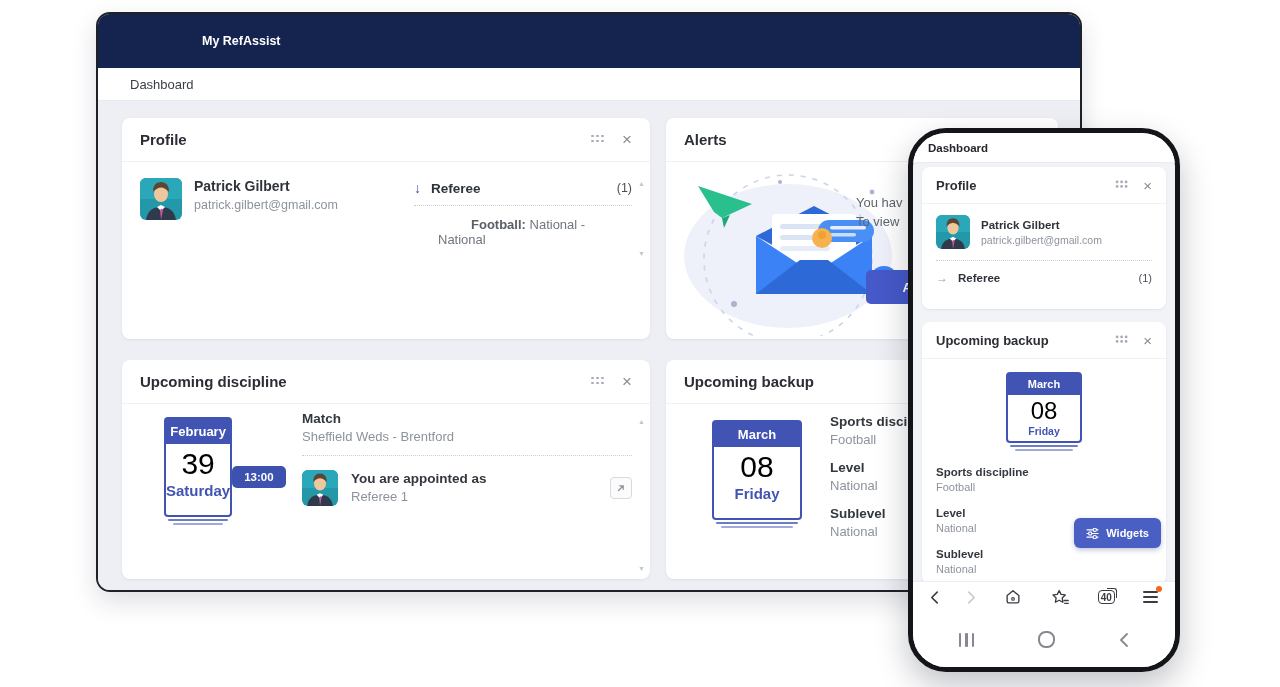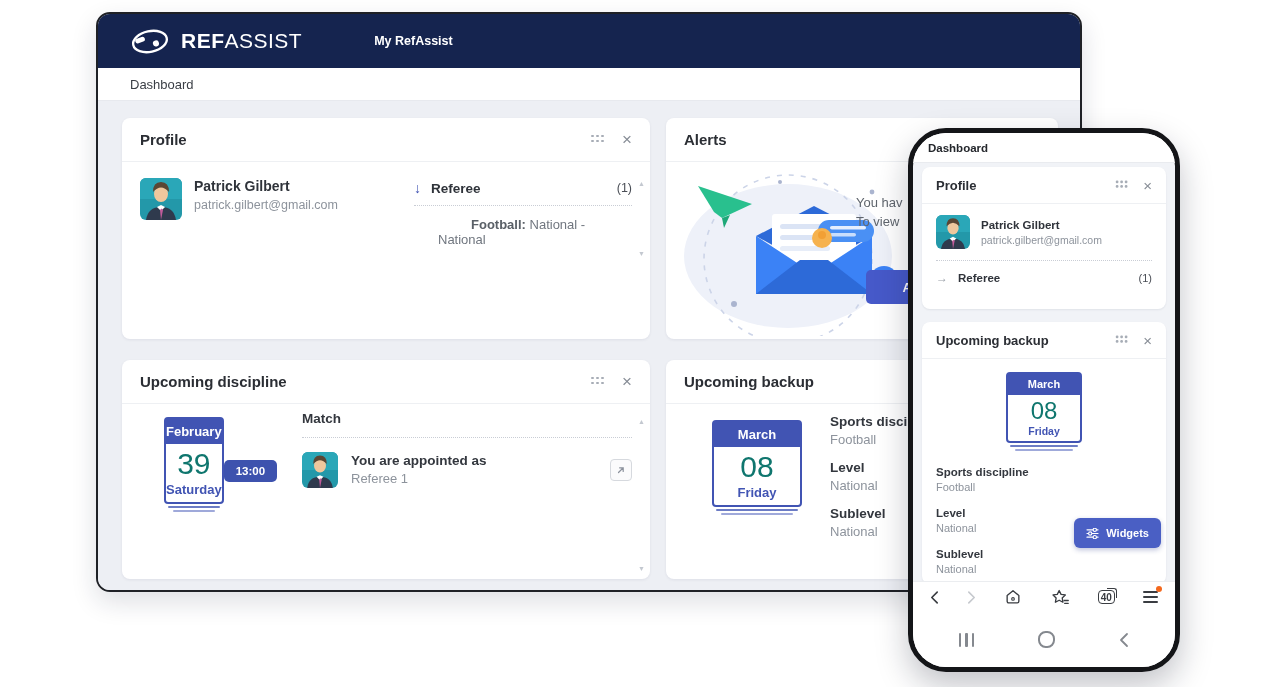--- a/index.html
+++ b/index.html
@@ -50,22 +50,22 @@
   .alerts-text { position:absolute; left:190px; top:32px; width:220px; font-size:13px; color:#5f656d; line-height:1.45; white-space:nowrap; }
   .alerts-btn { position:absolute; left:200px; top:108px; width:110px; height:34px; background:#4659c9; color:#fff;
     font-size:13px; font-weight:700; border:none; border-radius:5px; font-family:inherit; cursor:pointer; }
 
   .appt-b { position:relative; height:174px; }
   .calwrap { position:absolute; display:flex; flex-direction:row; align-items:center; }
   #card-appointment .calwrap { left:42px; top:13px; width:90px; }
   #card-backup .calwrap { left:46px; top:16px; width:90px; }
   .cal { position:relative; width:90px; border:2px solid #4154b3; border-radius:4px; background:#fff; }
   .cal-h { background:#4154b3; color:#fff; text-align:center; font-size:13px; font-weight:700; line-height:25px; }
-  .cal-d { font-size:30px; color:#0f766e; text-align:center; line-height:36px; margin-top:2px; }
-  .cal-w { text-align:center; color:#4154b3; font-size:13px; font-weight:700; padding-bottom:5px; }
+  .cal-d { font-size:30px; color:#000000; text-align:center; line-height:36px; margin-top:2px; }
+  .cal-w { text-align:center; color:#4154b3; font-size:15px; font-weight:700; padding-bottom:16px; }
   .cal::before { content:""; position:absolute; left:2px; right:2px; bottom:-6px; height:2px; background:#6c7cc5; border-radius:1px; }
   .cal::after  { content:""; position:absolute; left:7px; right:7px; bottom:-10px; height:2px; background:#9fa9da; border-radius:1px; }
   .timechip { margin-top:20px; background:#3d52ae; color:#fff; font-size:11.5px; font-weight:700;
     padding:5px 12px; border-radius:5px; }
   .appt-right { position:absolute; left:180px; top:6px; right:18px; }
   .flabel { font-size:13.5px; font-weight:700; color:#33373e; line-height:18px; }
   .fvalue { font-size:13px; color:#8d939c; line-height:18px; }
   .dotsep { border-top:1px dotted #c9cdd5; margin:9px 0 0; }
   .apptrow { display:flex; align-items:center; margin-top:14px; }
   .avatar.small { width:36px; height:36px; }
@@ -124,30 +124,20 @@
   .recents i { width:2.4px; height:14px; background:#85898f; border-radius:1px; }
   .homebtn { width:17px; height:17px; border:2px solid #85898f; border-radius:45%; cursor:pointer; }
 </style>
 </head>
 <body>
 
 <div class="stage">
 
   <section class="window">
     <header class="topbar">
-      <span class="logo">
-        <svg width="40" height="27" viewBox="0 0 44 30">
-          <g transform="rotate(-12 22 15)">
-            <ellipse cx="22" cy="15" rx="19" ry="11.5" fill="none" stroke="#fff" stroke-width="2.6"></ellipse>
-            <rect x="6" y="8.5" width="11" height="5.5" rx="2.7" fill="#fff" transform="rotate(-8 11 11)"></rect>
-            <circle cx="28" cy="18.5" r="3.4" fill="#fff"></circle>
-          </g>
-        </svg>
-        <span class="brand"><b>REF</b><span>ASSIST</span></span>
-      </span>
       <span class="navitem">My RefAssist</span>
     </header>
     <div class="crumbbar">
       <span>Dashboard</span>
     </div>
 
     <main class="content">
 
       <article class="card" id="card-profile">
         <div class="card-h">
@@ -249,20 +239,21 @@
           <div class="calwrap">
             <div class="cal">
               <div class="cal-h">February</div>
               <div class="cal-d">39</div>
               <div class="cal-w">Saturday</div>
             </div>
             <span class="timechip">13:00</span>
           </div>
           <div class="appt-right">
             <div class="flabel">Match</div>
+            <div class="fvalue">Sheffield Weds - Brentford</div>
             <div class="dotsep"></div>
             <div class="apptrow">
               <span class="avatar small">
                 <svg width="36" height="36" viewBox="0 0 42 42">
                   <rect width="42" height="42" fill="#2398a9"></rect>
                   <rect width="42" height="21" fill="#2aa7b8"></rect>
                   <ellipse cx="21" cy="16" rx="7" ry="8" fill="#efc79d"></ellipse>
                   <path d="M13 14 q8 -9 16 0 q0 -10 -8 -10 q-8 0 -8 10Z" fill="#5a4634"></path>
                   <path d="M6 42 q2 -13 15 -13 q13 0 15 13Z" fill="#2f3a4d"></path>
                   <path d="M17 29 l4 4 4 -4 -4 -2Z" fill="#fff"></path>

